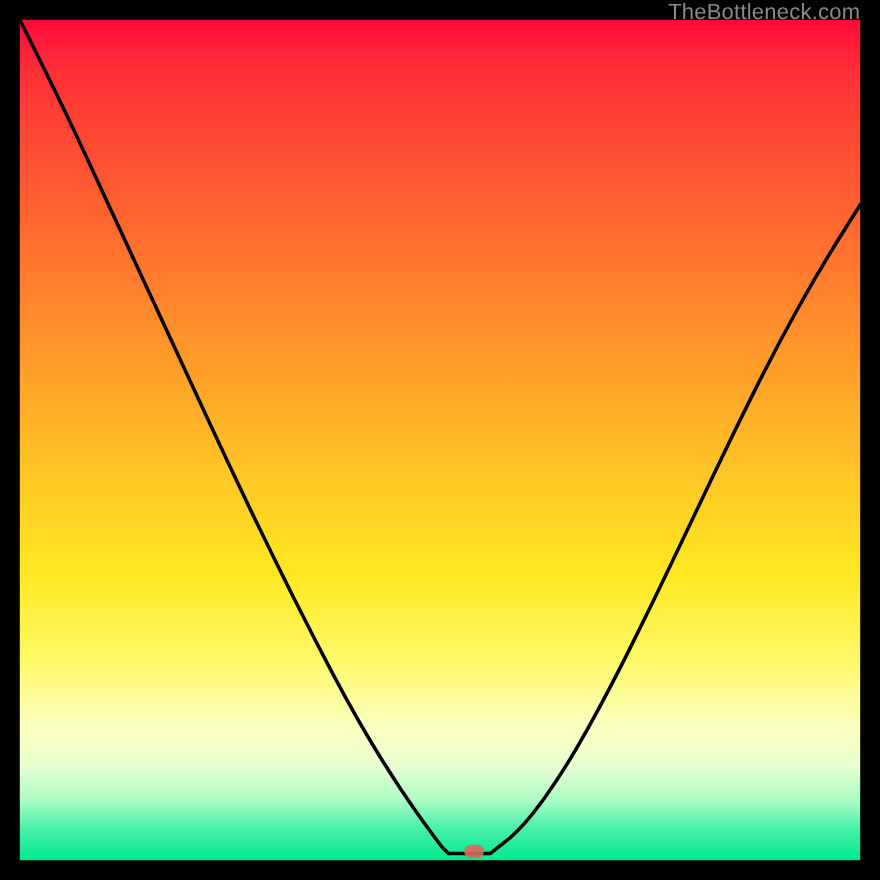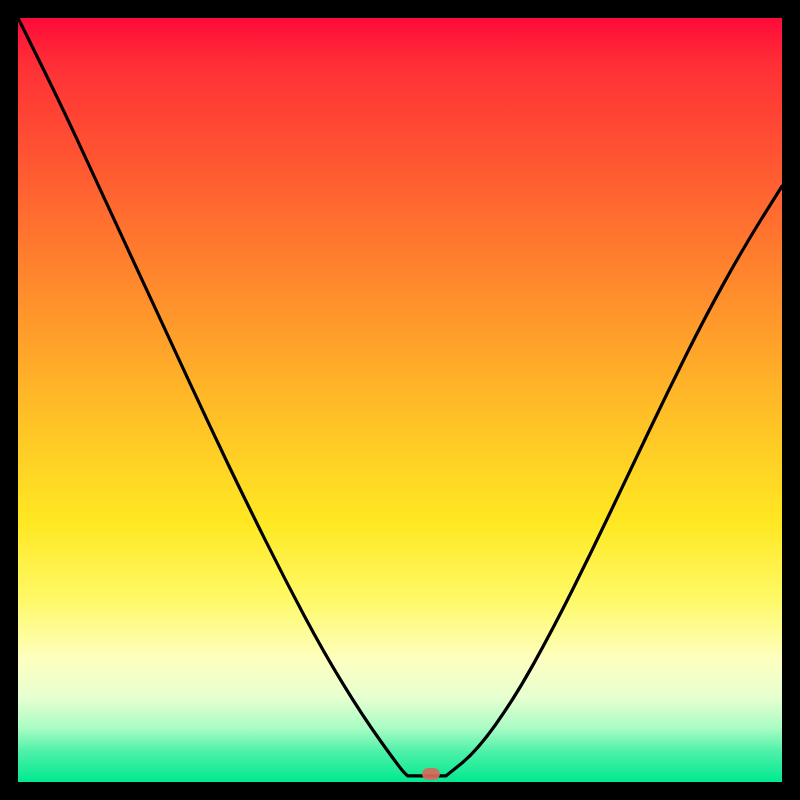--- a/index.html
+++ b/index.html
@@ -73,14 +73,15 @@
 
   <div class="plot-area">
 
     <svg class="curve" viewBox="0 0 764 764" preserveAspectRatio="none">
       <path fill="none" stroke="#000" stroke-width="3.2" stroke-linejoin="round" stroke-linecap="round" d="M 0.0 0.0 Q 38.2 76.4 57.3 117.7 Q 76.4 158.9 95.5 200.2 Q 114.6 241.4 133.7 282.7 Q 152.8 323.9 171.9 365.2 Q 191.0 406.4 210.1 446.2 Q 229.2 485.9 248.3 524.1 Q 267.4 562.3 286.5 598.2 Q 305.6 634.1 324.7 665.4 Q 343.8 696.8 362.9 723.5 Q 382.0 750.2 385.8 754.1 Q 389.6 757.9 389.6 757.9 Q 389.6 757.9 408.7 757.9 Q 427.8 757.9 427.8 757.9 Q 427.8 757.9 443.1 745.7 Q 458.4 733.4 477.5 706.7 Q 496.6 680.0 515.7 645.6 Q 534.8 611.2 553.9 573.0 Q 573.0 534.8 592.1 494.7 Q 611.2 454.6 630.3 414.5 Q 649.4 374.4 668.5 336.2 Q 687.6 298.0 706.7 263.6 Q 725.8 229.2 744.9 198.6 T 764.0 168.1"></path>
     </svg>
 
     <div class="marker" style="left: 412.56px; top: 756.36px;"></div>
   </div>
 
+  <div class="watermark">TheBottleneck.com</div>
 
 </div>
 
 </body></html>

